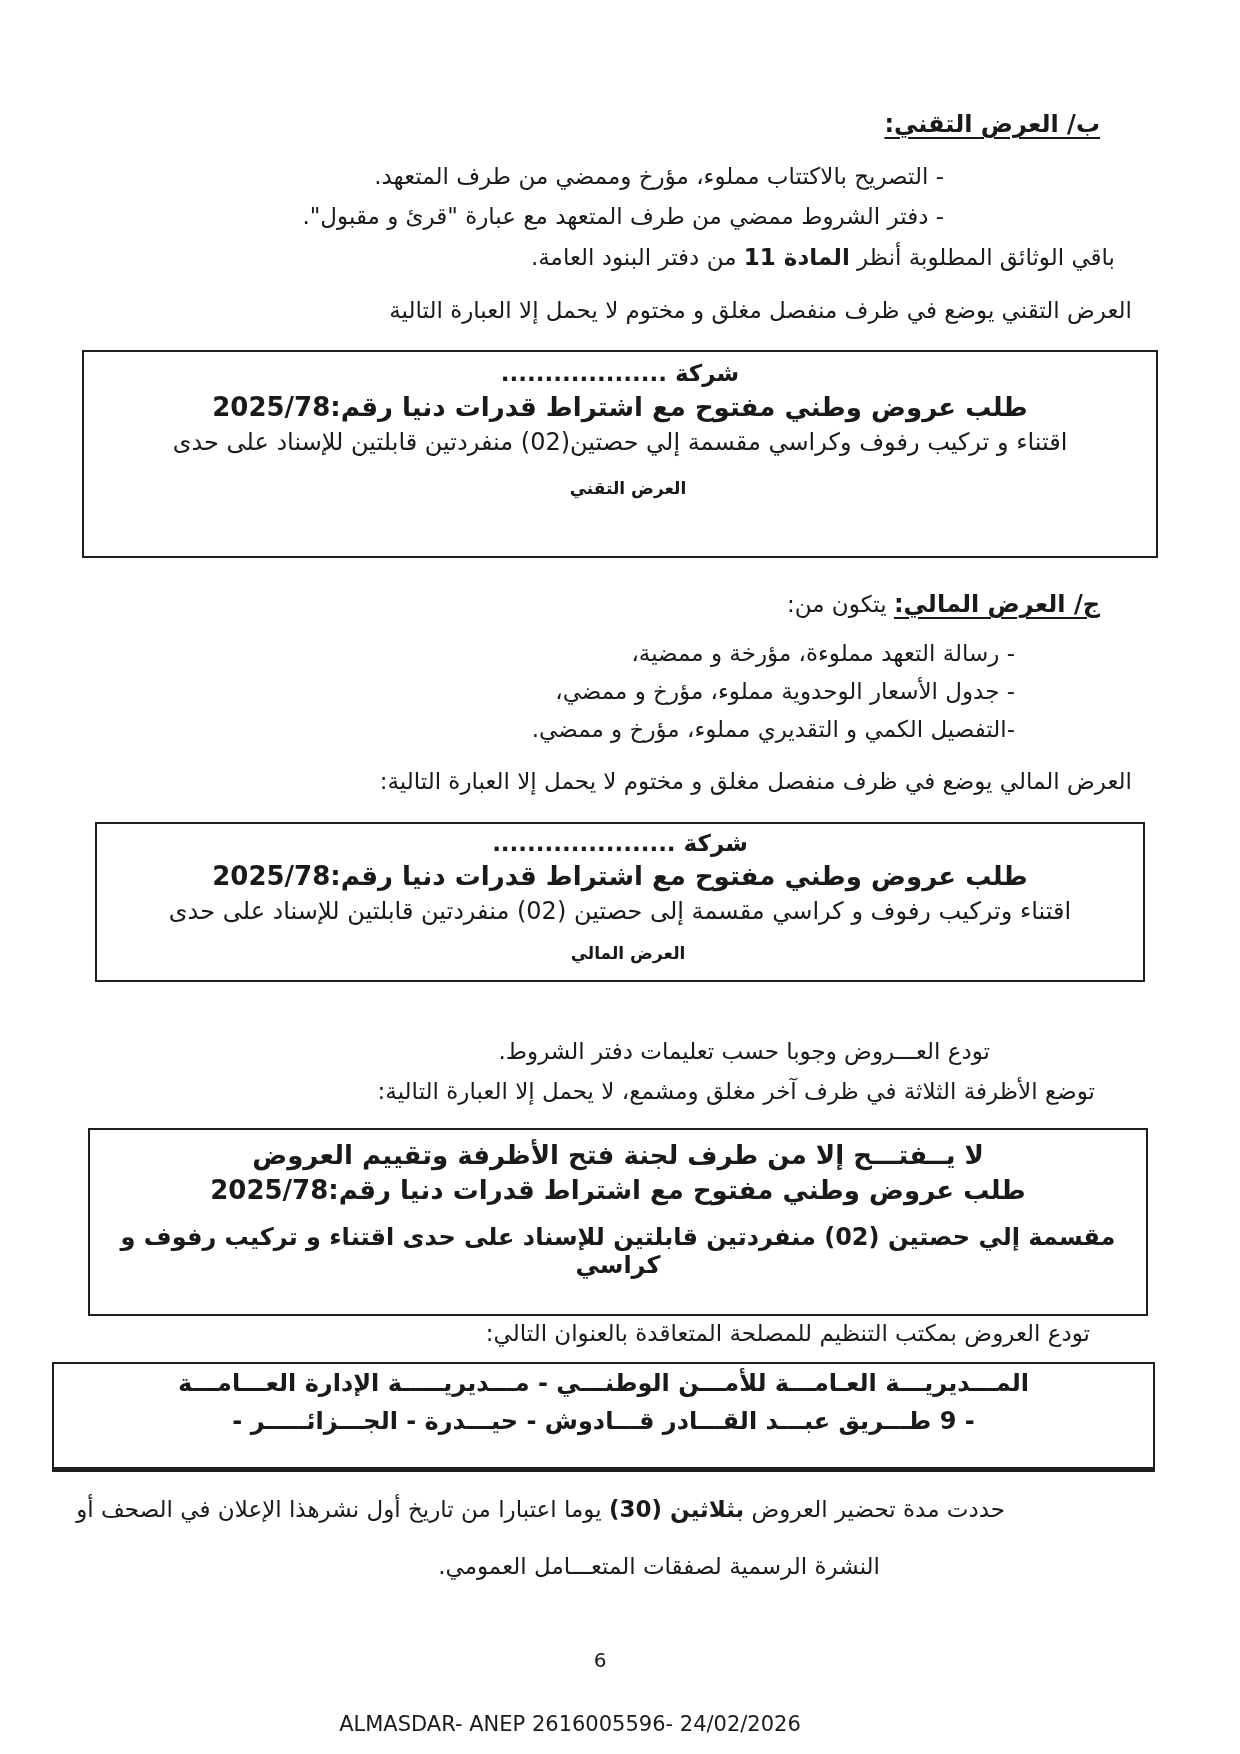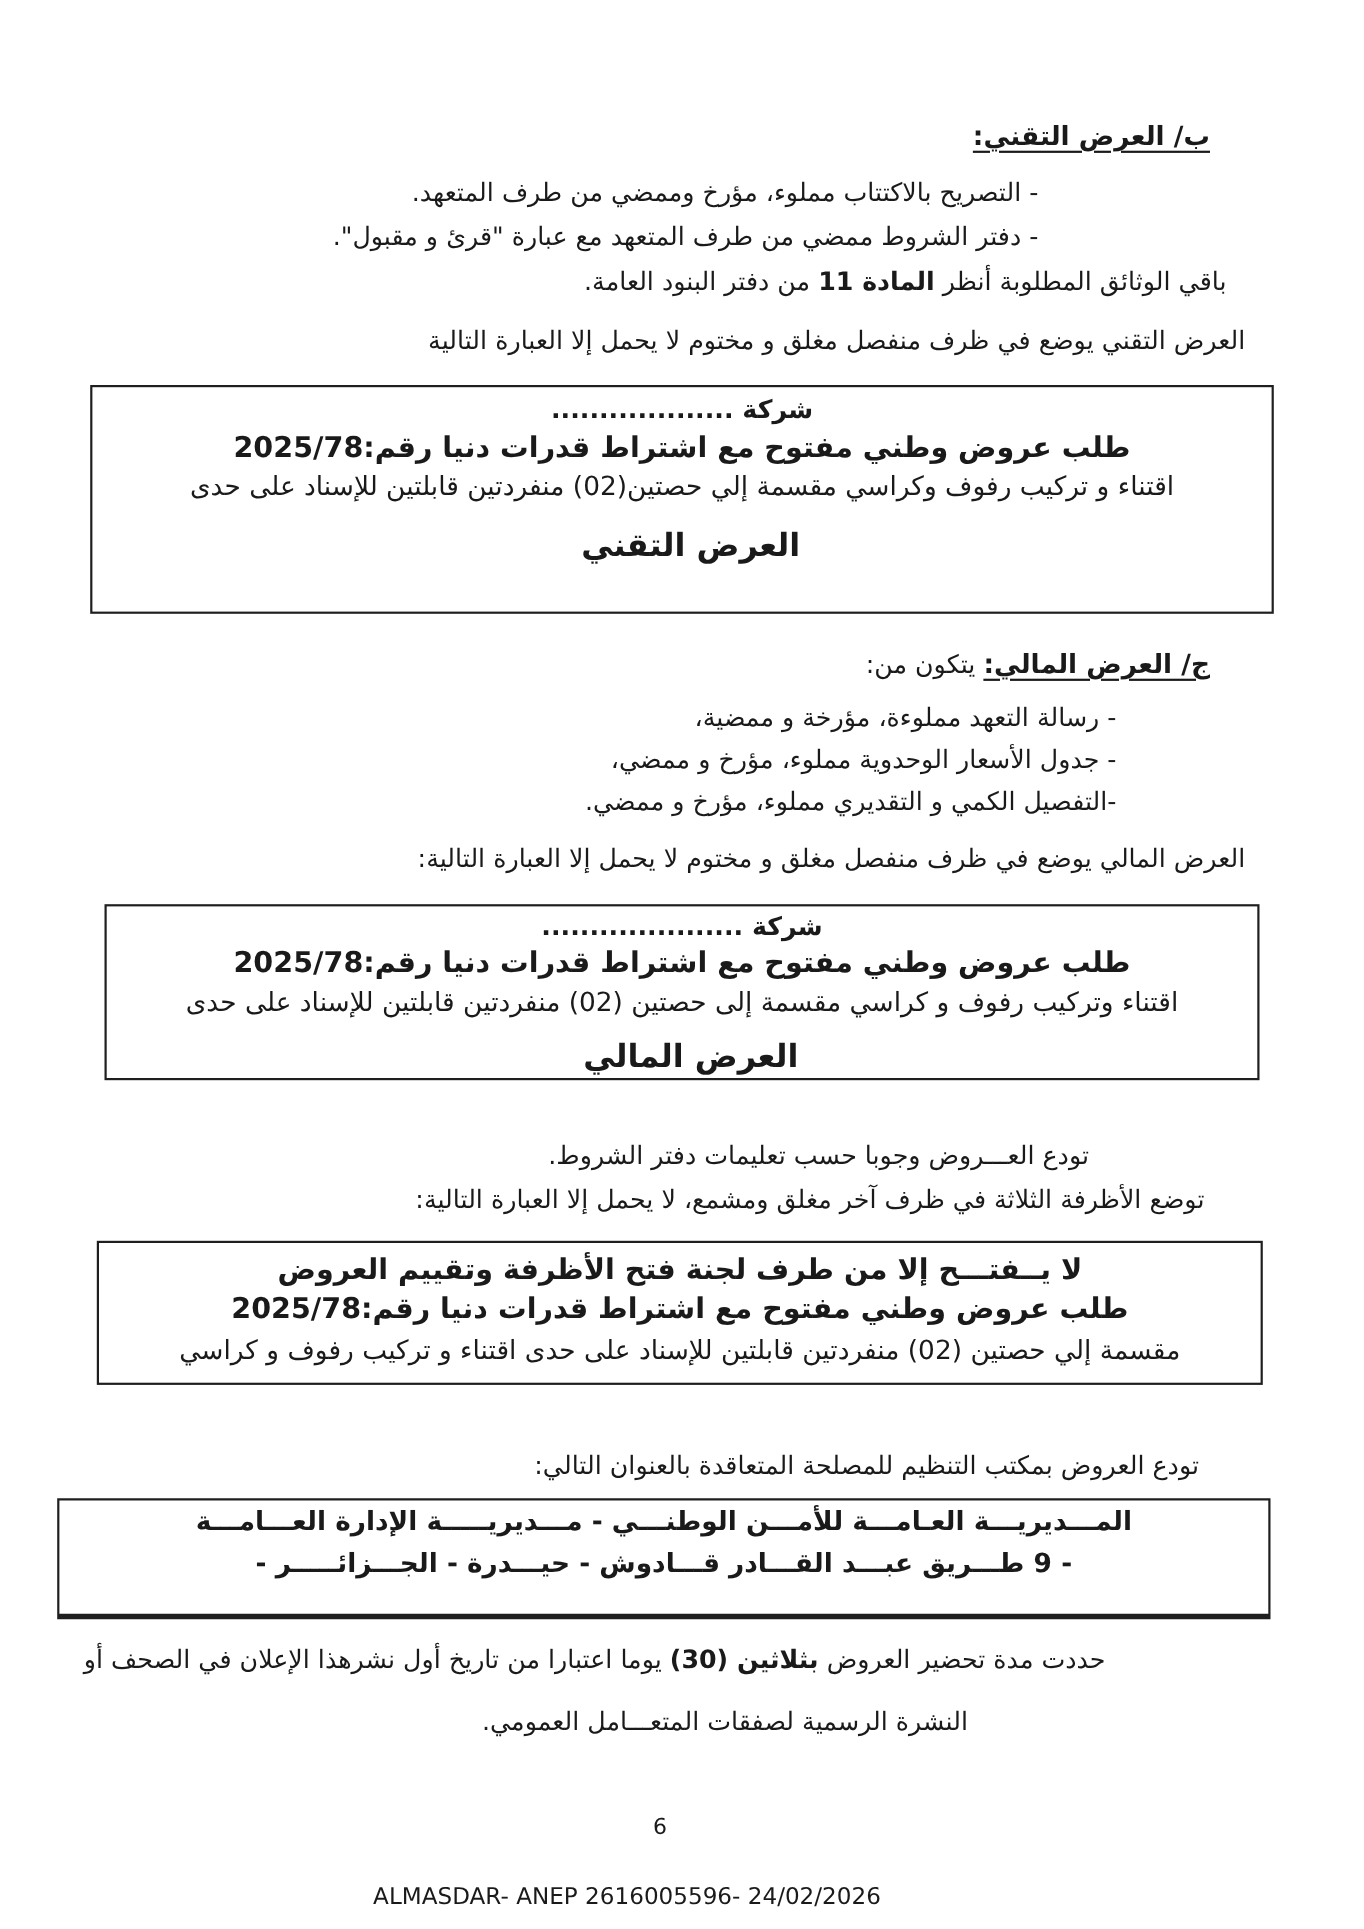--- a/index.html
+++ b/index.html
@@ -27,21 +27,21 @@
   .bold { font-weight:bold; }
   .box {
     position:absolute;
     border:2px solid #1f1f1f;
     text-align:center;
     background:#fff;
   }
   .box .company { font-size:23px; font-weight:bold; }
   .box .title   { font-size:26px; font-weight:bold; }
   .box .object  { font-size:24px; font-weight:normal; }
-  .box .label   { font-size:29px; font-weight:bold;padding-left:16px; }
+  .box .label   { font-size:17px; font-weight:bold;padding-left:16px; }
   .addr-box {
     position:absolute;
     border:2px solid #1f1f1f;
     border-bottom-width:5px;
     text-align:center;
     background:#fff;
   }
   .addr-line { font-size:24px; font-weight:bold; }
   .footer-ltr { direction:ltr; font-size:21px; }
   .pageno { font-size:20px; }
@@ -82,24 +82,24 @@
   <div class="box" style="top:822px; left:95px; right:95px; height:160px;">
     <div class="company" style="margin-top:6px;">شركة .....................</div>
     <div class="title" style="margin-top:5px;">طلب عروض وطني مفتوح مع اشتراط قدرات دنيا رقم:2025/78</div>
     <div class="object" style="margin-top:6px;">اقتناء وتركيب رفوف و كراسي مقسمة إلى حصتين (02) منفردتين  قابلتين  للإسناد على حدى</div>
     <div class="label" style="margin-top:18px;">العرض المالي</div>
   </div>
 
   <div class="abs t" style="top:1038px; right:250px;">تودع العـــروض وجوبا حسب تعليمات دفتر الشروط.</div>
   <div class="abs t" style="top:1078px; right:145px;">توضع الأظرفة الثلاثة في ظرف آخر مغلق ومشمع، لا يحمل إلا العبارة التالية:</div>
 
-  <div class="box" style="top:1128px; left:88px; right:92px; height:131px;">
+  <div class="box" style="top:1128px; left:88px; right:92px; height:188px;">
     <div class="title" style="margin-top:10px;">لا يــفتـــح إلا من طرف لجنة فتح الأظرفة وتقييم العروض</div>
     <div class="title" style="margin-top:5px;">طلب عروض وطني مفتوح مع اشتراط قدرات دنيا رقم:2025/78</div>
-    <div class="object" style="margin-top:8px;">مقسمة إلي حصتين (02) منفردتين  قابلتين للإسناد على حدى اقتناء و تركيب رفوف و كراسي</div>
+    <div class="object" style="margin-top:18px;font-weight:bold;">مقسمة إلي حصتين (02) منفردتين  قابلتين للإسناد على حدى اقتناء و تركيب رفوف و كراسي</div>
   </div>
 
   <div class="abs t" style="top:1320px; right:150px;">تودع العروض بمكتب التنظيم للمصلحة المتعاقدة بالعنوان التالي:</div>
 
   <div class="addr-box" style="top:1362px; left:52px; right:85px; height:110px;">
     <div class="addr-line" style="margin-top:5px;">المـــديريـــة العـامـــة للأمـــن الوطنـــي - مـــديريـــــة الإدارة العـــامـــة</div>
     <div class="addr-line" style="margin-top:10px;">- 9 طـــريق عبـــد القـــادر قـــادوش - حيـــدرة - الجـــزائـــــر -</div>
   </div>
 
   <div class="abs t" style="top:1496px; right:235px;">

